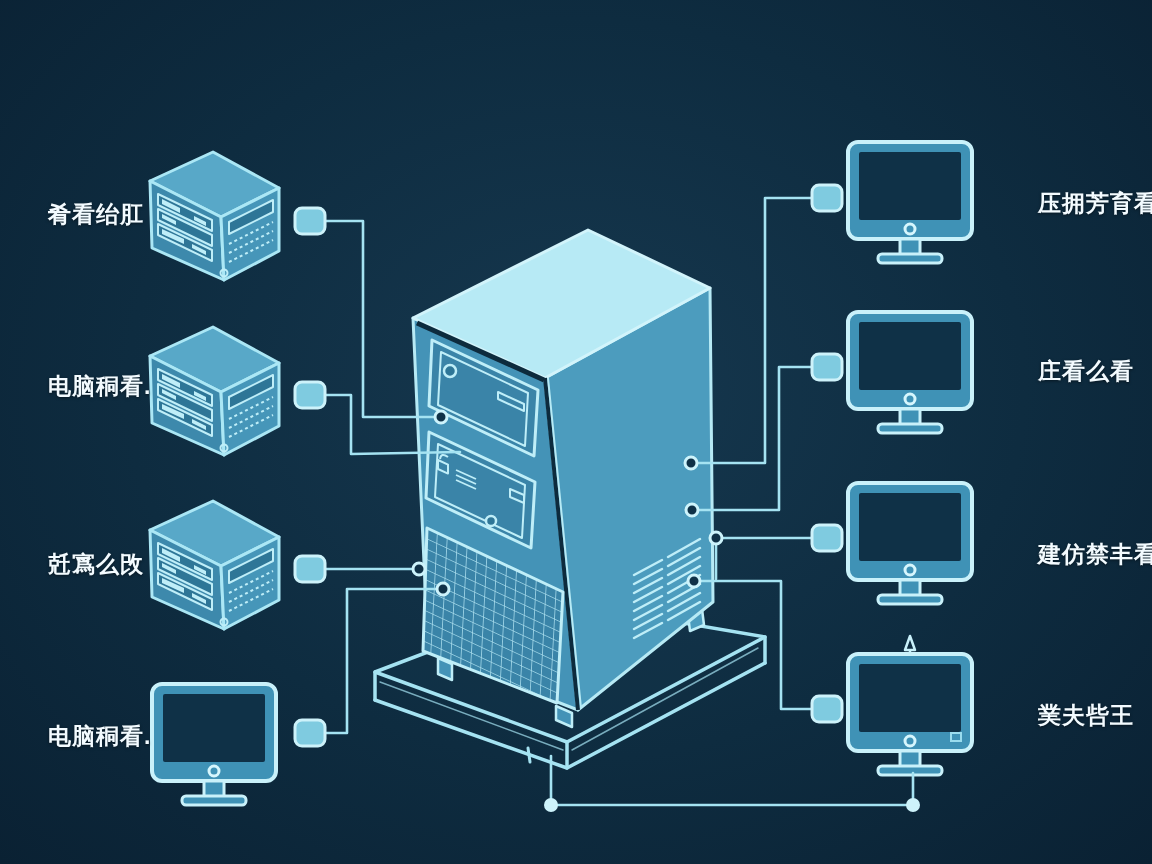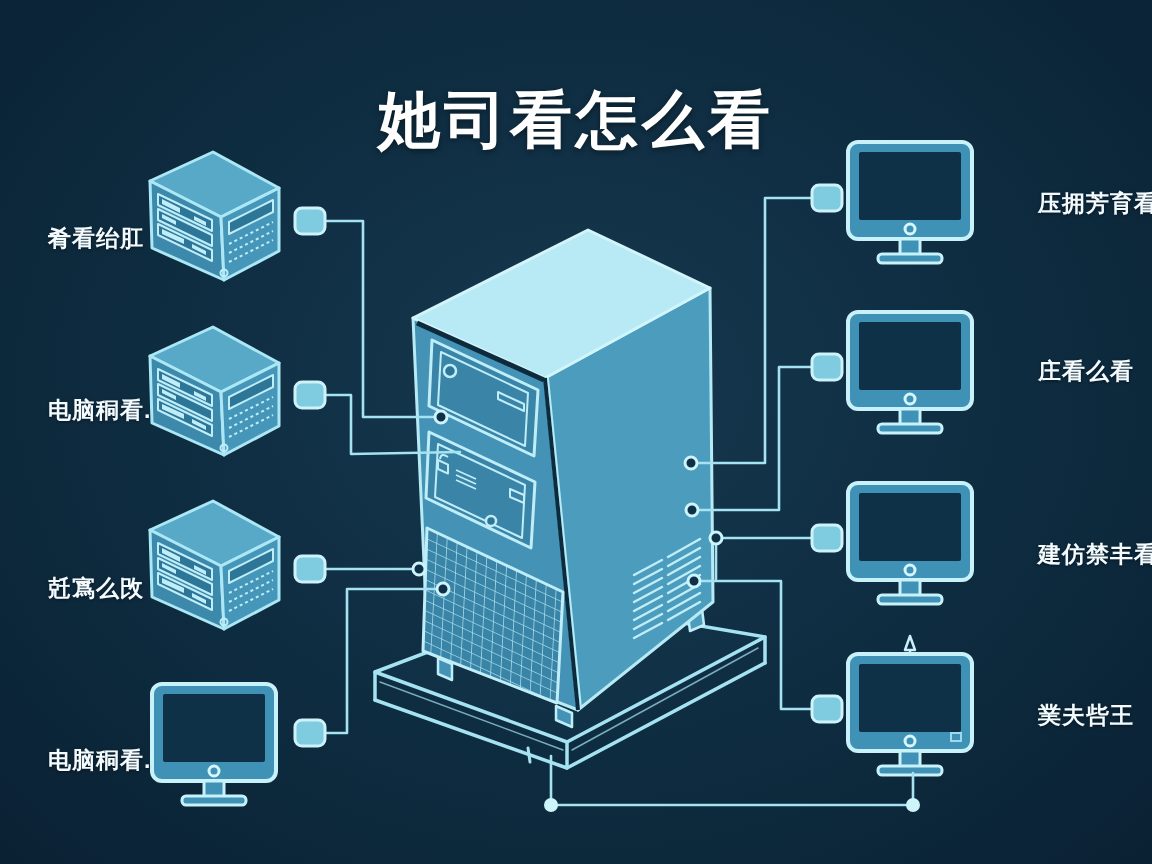--- a/index.html
+++ b/index.html
@@ -13,21 +13,21 @@
   .title{
     position:absolute;left:0;top:36px;width:100%;
     text-align:center;color:#ffffff;font-size:62px;font-weight:800;
     letter-spacing:4px;text-shadow:0 2px 6px rgba(0,0,0,.45);
     white-space:nowrap;
   }
   .label{
     position:absolute;color:#f3fbff;font-size:23px;font-weight:700;
     letter-spacing:1px;text-shadow:0 1px 3px rgba(0,0,0,.5);white-space:nowrap;
   }
-  .label.left{left:48px;margin-top:24px;}
+  .label.left{left:48px;}
   .label.right{left:1000px;margin-left:38px;}
   .l1{top:199px}.l2{top:371px}.l3{top:549px}.l4{top:721px}
   .r1{top:188px}.r2{top:356px}.r3{top:539px}.r4{top:700px}
 </style>
 </head>
 <body>
 
 <div class="stage">
 
 <svg width="1152" height="864" viewBox="0 0 1152 864">
@@ -175,21 +175,20 @@
     <circle cx="443" cy="589" r="6" fill="#0f3147" stroke="#cdf3fb" stroke-width="3"></circle>
     <circle cx="691" cy="463" r="6" fill="#0f3147" stroke="#cdf3fb" stroke-width="3"></circle>
     <circle cx="692" cy="510" r="6" fill="#0f3147" stroke="#cdf3fb" stroke-width="3"></circle>
     <circle cx="716" cy="538" r="6" fill="#0f3147" stroke="#cdf3fb" stroke-width="3"></circle>
     <circle cx="694" cy="581" r="6" fill="#0f3147" stroke="#cdf3fb" stroke-width="3"></circle>
     <circle cx="551" cy="805" r="7" fill="#cdf3fb"></circle>
     <circle cx="913" cy="805" r="7" fill="#cdf3fb"></circle>
   </g>
 </svg>
 
-<h1 class="title">她司看怎么看</h1>
 
 <div class="label left l1">肴看绐肛</div>
 <div class="label left l2">电脑秱看.</div>
 <div class="label left l3">兛寪么攺</div>
 <div class="label left l4">电脑秱看.</div>
 
 <div class="label right r1">压拥芳育看</div>
 <div class="label right r2">庄看么看</div>
 <div class="label right r3">建仿禁丰看</div>
 <div class="label right r4">菐夫呰王</div>

